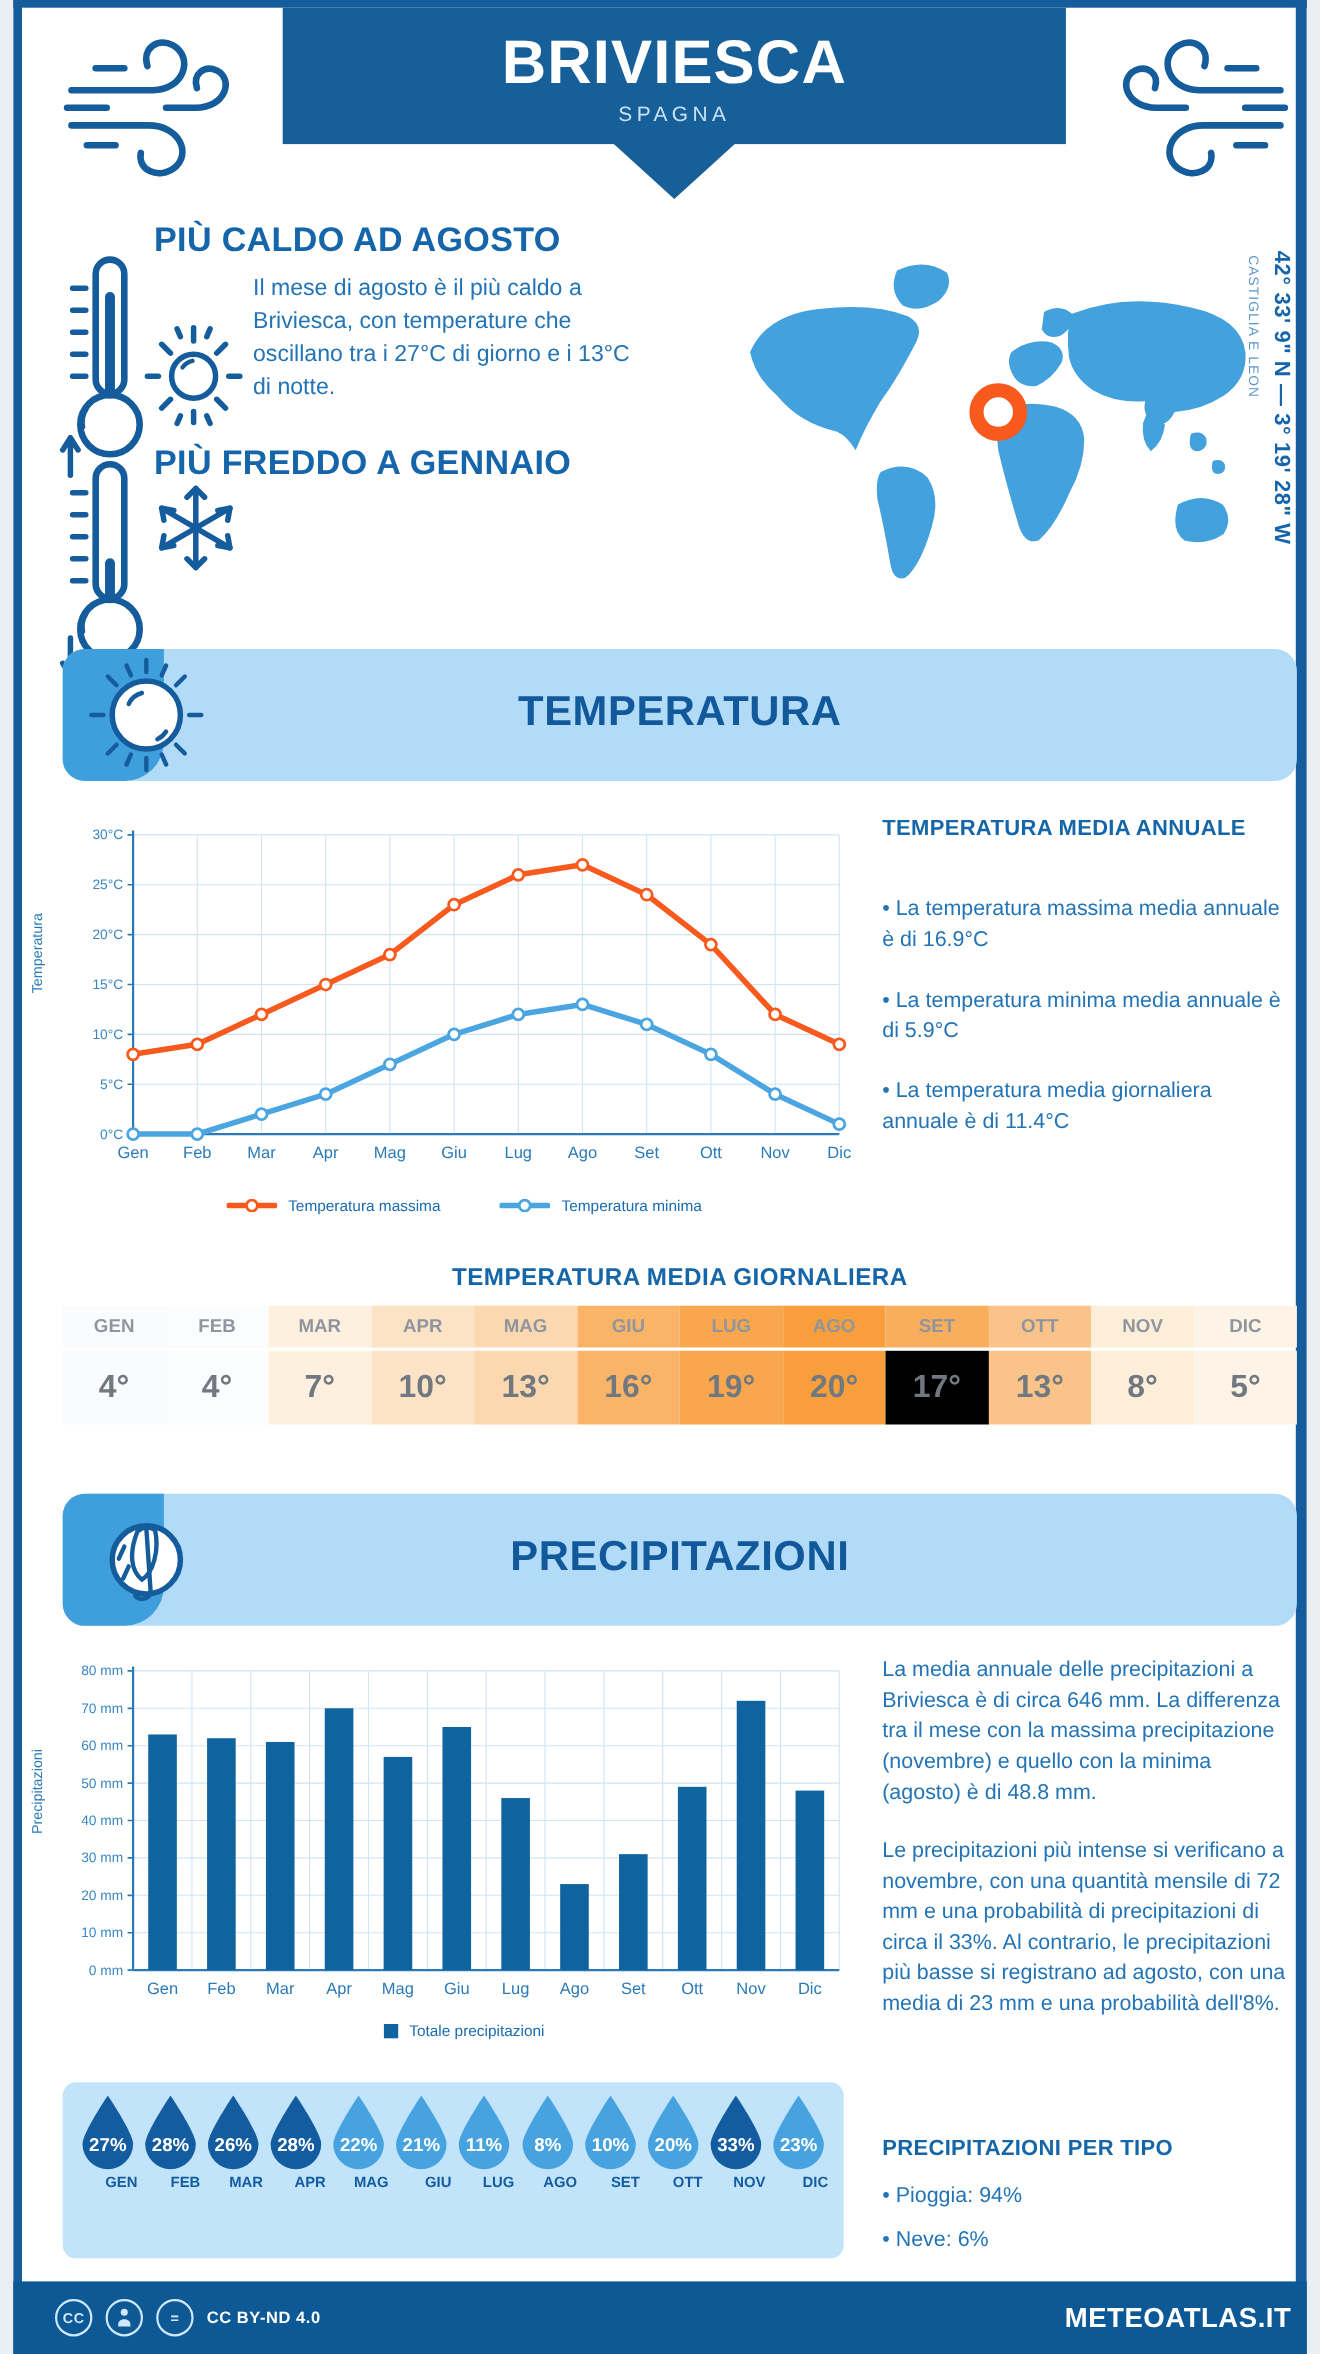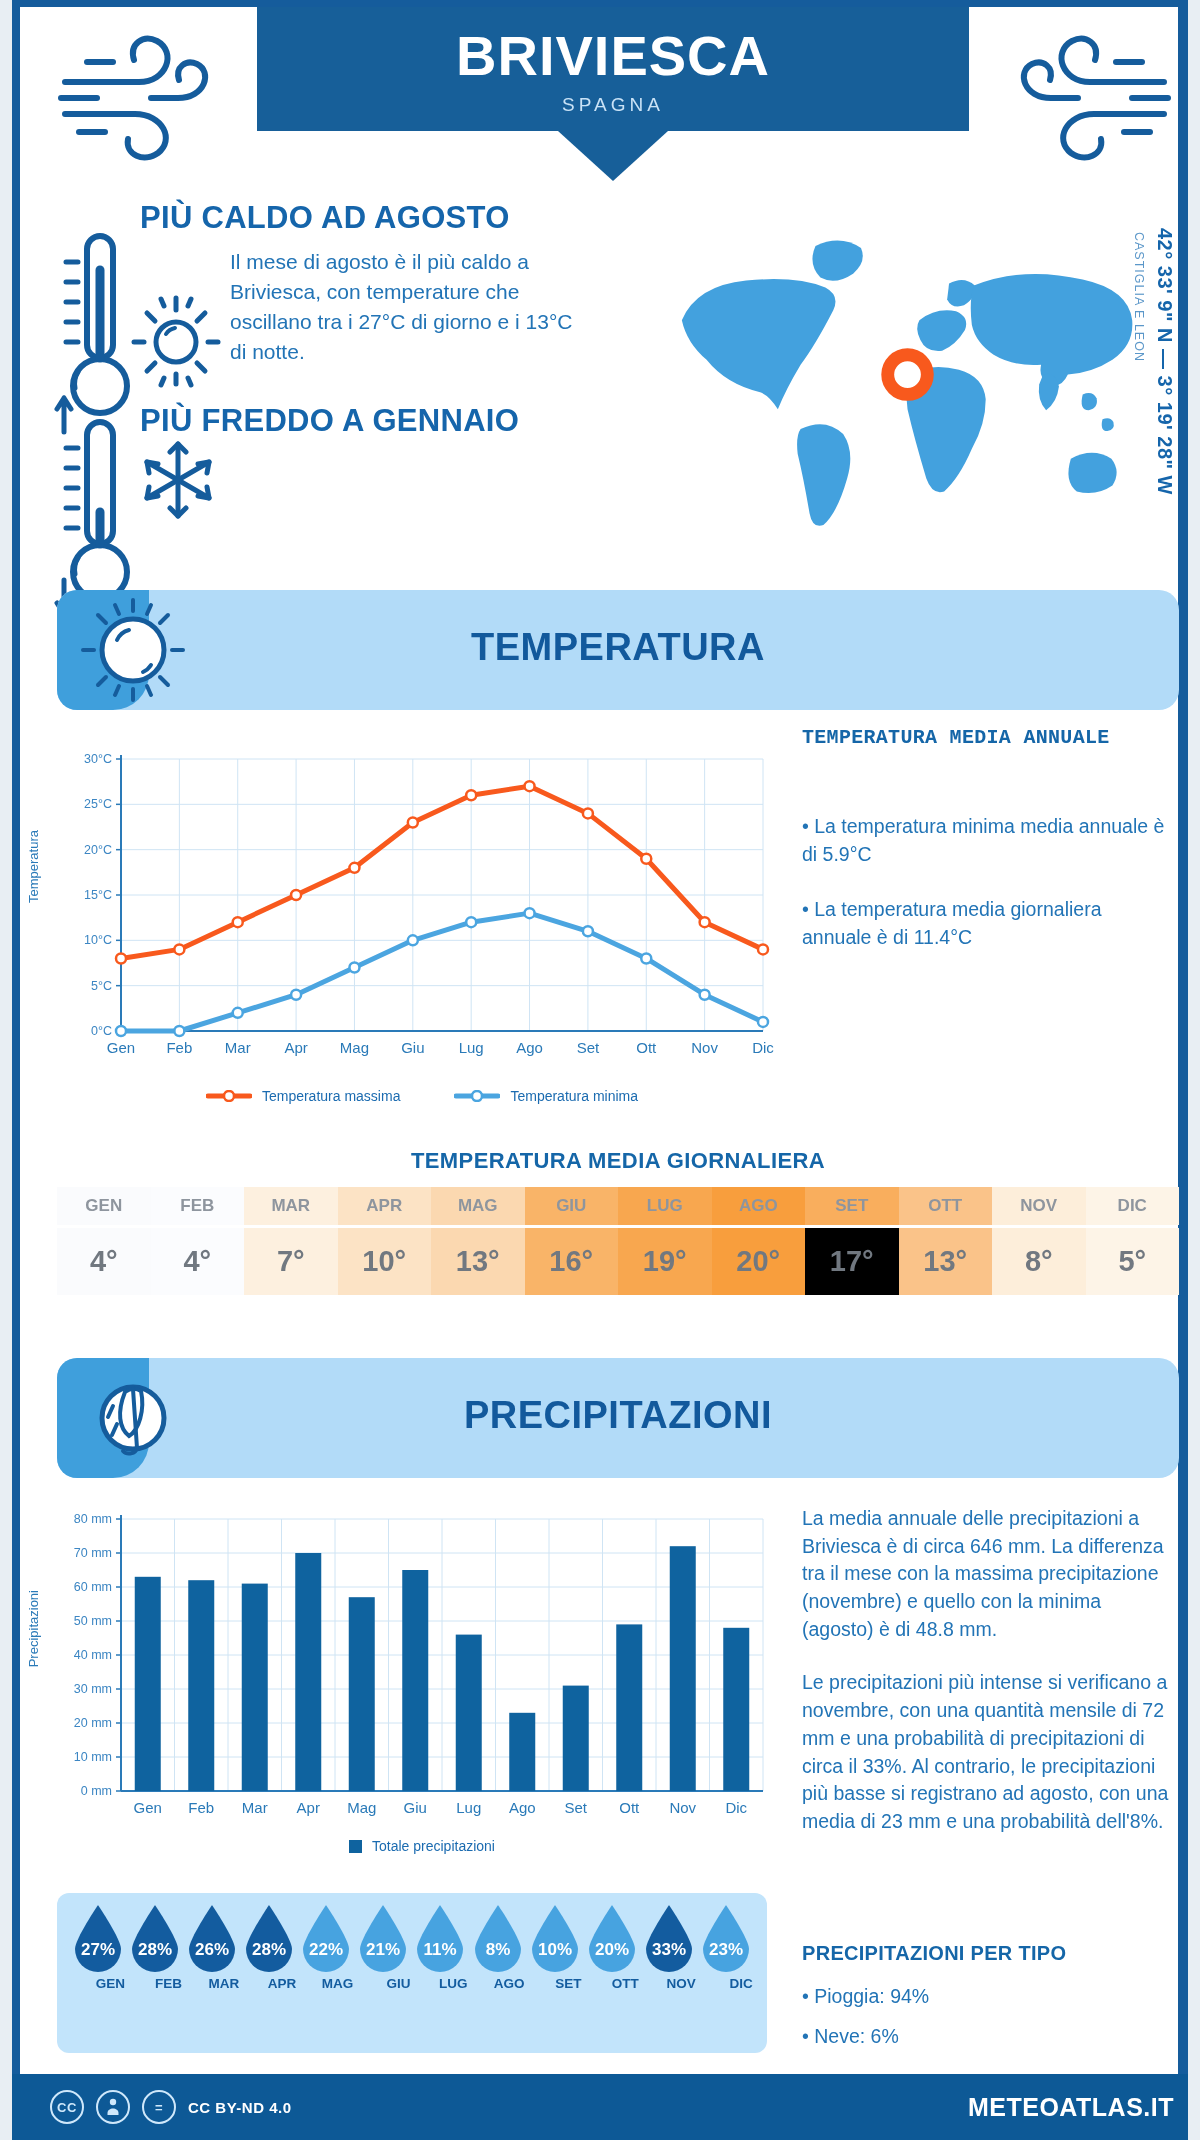--- a/index.html
+++ b/index.html
@@ -296,22 +296,23 @@
       </div>
       <div class="legend-item">
         <svg width="46" height="12" viewBox="0 0 46 12">
           <line x1="2" y1="6" x2="44" y2="6" stroke="#4ba5e0" stroke-width="5" stroke-linecap="round"></line>
           <circle cx="23" cy="6" r="5" fill="#fff" stroke="#4ba5e0" stroke-width="2.5"></circle>
         </svg>
         <span>Temperatura minima</span>
       </div>
     </div>
 
-  <div class="panel-title" style="top:726px;font-family:Liberation Mono, monospace;">TEMPERATURA MEDIA ANNUALE</div>
+  <div class="panel-title" style="top:742px;">TEMPERATURA MEDIA ANNUALE</div>
   <div class="bullets" style="top:812px;" id="temp-bullets">
+      <div>• La temperatura massima media annuale è di 16.9°C</div>
       <div>• La temperatura minima media annuale è di 5.9°C</div>
       <div>• La temperatura media giornaliera annuale è di 11.4°C</div>
     </div>
 
   <div id="daily-title">TEMPERATURA MEDIA GIORNALIERA</div>
   <div id="temp-table">
       <div class="tt-col">
         <div class="tt-head" style="background: rgb(250, 251, 253);">GEN</div>
         <div class="tt-val" style="background: rgb(250, 251, 253);">4°</div>
       </div>

